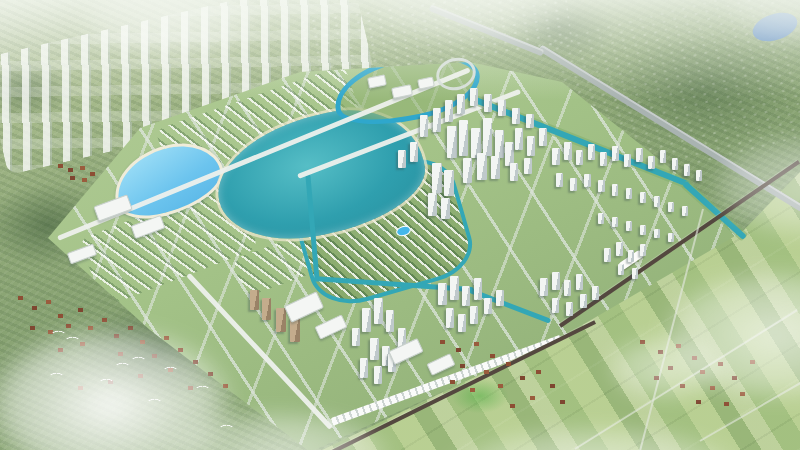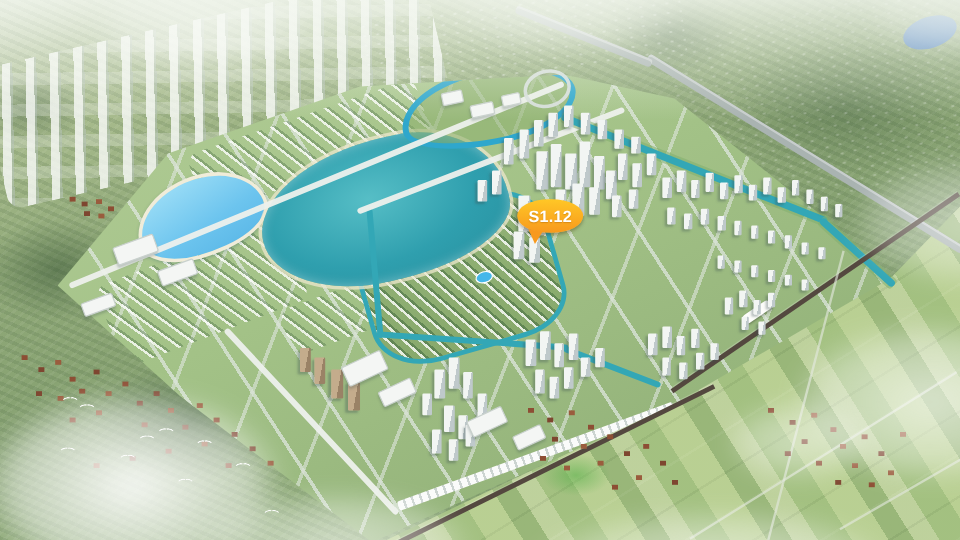--- a/index.html
+++ b/index.html
@@ -302,16 +302,13 @@
   <div class="cloud" style="left:120px;top:390px;width:320px;height:130px;opacity:.6"></div>
   <div class="cloud" style="left:380px;top:405px;width:430px;height:130px;opacity:.55"></div>
   <div class="cloud" style="left:610px;top:240px;width:330px;height:190px;opacity:.65"></div>
   <div class="cloud" style="left:670px;top:110px;width:270px;height:150px;opacity:.5"></div>
   <div class="cloud" style="left:40px;top:-40px;width:260px;height:120px;opacity:.6"></div>
   <div class="cloud" style="left:330px;top:-50px;width:280px;height:110px;opacity:.45"></div>
   <div class="cloud" style="left:690px;top:-40px;width:220px;height:100px;opacity:.4"></div>
   <div class="cloud" style="left:580px;top:320px;width:170px;height:95px;opacity:.5"></div>
   <div class="haze"></div>
 
-  <div class="badge">
-    <span>S1.12</span>
-  </div>
 </div>
 
 </body></html>

